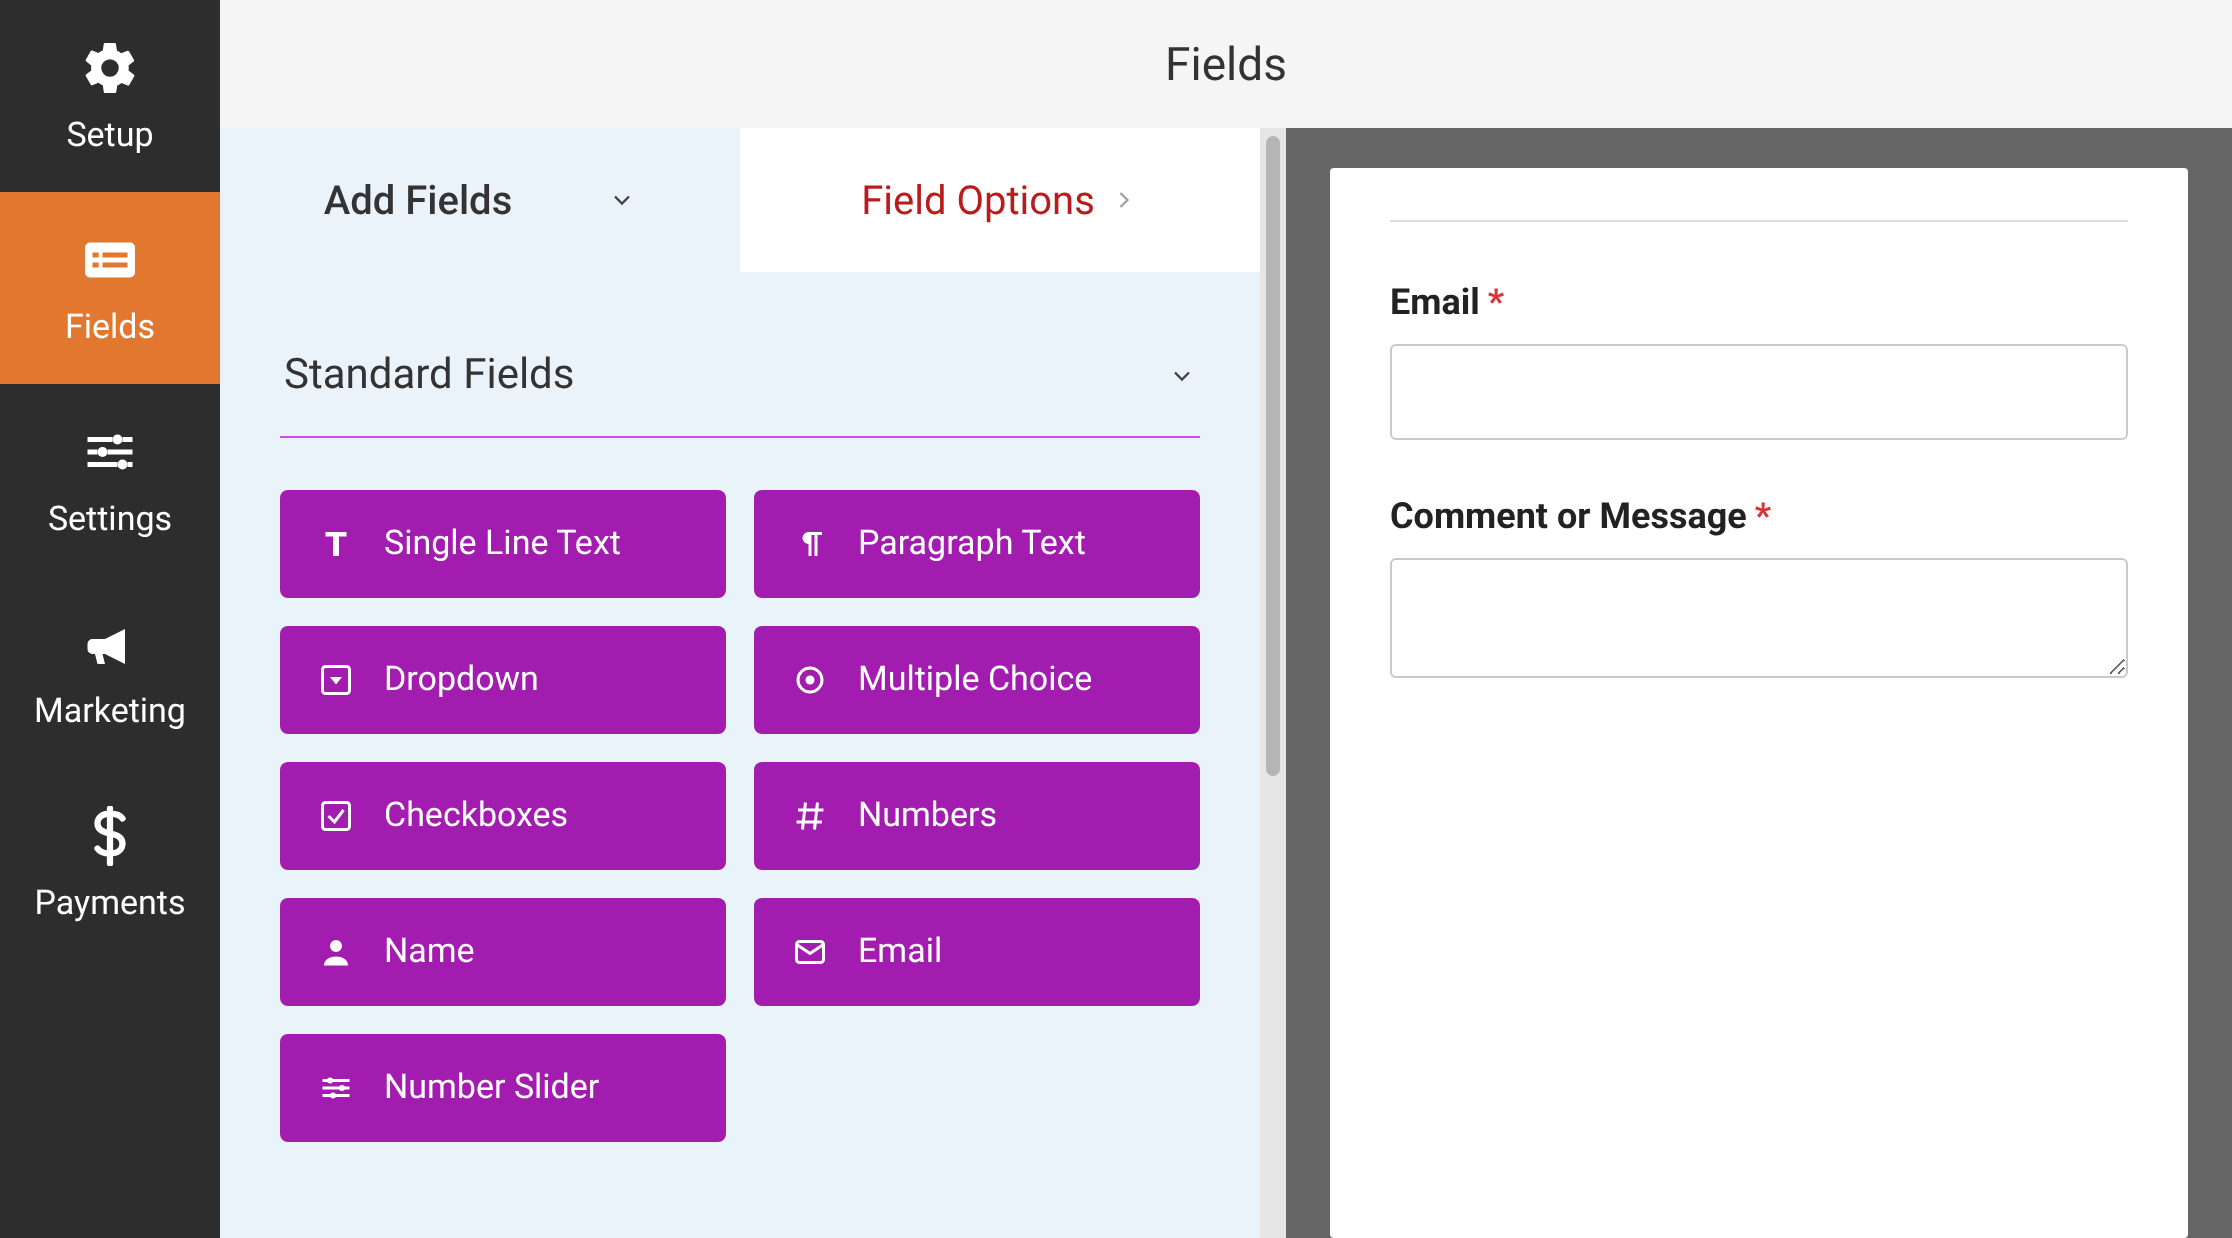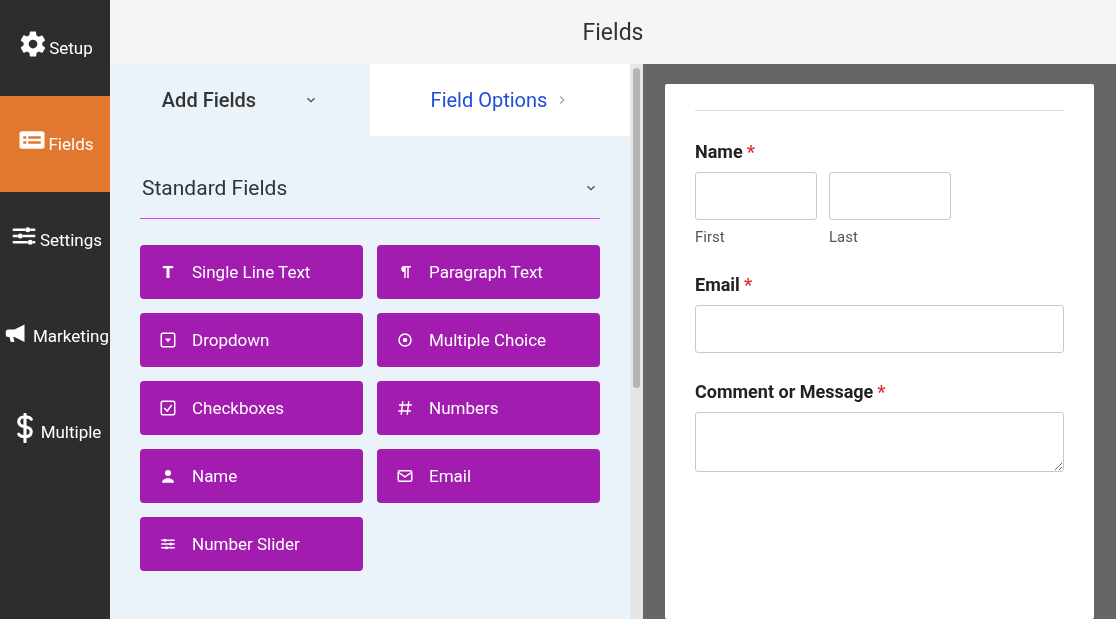--- a/index.html
+++ b/index.html
@@ -1,37 +1,37 @@
 <!DOCTYPE html>
 <html><head>
 <meta charset="utf-8">
 <style>
   * { box-sizing: border-box; margin: 0; padding: 0; }
   html, body { width: 1116px; height: 619px; font-family: -apple-system, BlinkMacSystemFont, "Segoe UI", Roboto, Helvetica, Arial, sans-serif; overflow: hidden; background:#fff; }
   .app { display: flex; width: 100%; height: 100%; }
 
   
   .sidebar { width: 110px; background: #2d2d2d; display: flex; flex-direction: column; }
-  .side-item { display: flex; flex-direction: row; align-items: center; justify-content: center; height: 96px; color: #fff; font-size: 17px; cursor: pointer; }
+  .side-item { display: flex; flex-direction: column; align-items: center; justify-content: center; height: 96px; color: #fff; font-size: 17px; cursor: pointer; }
   .side-item.active { background: #e27730; }
   .side-icon { width: 32px; height: 32px; margin-bottom: 8px; display:flex; align-items:center; justify-content:center; color:#fff; }
   .side-icon svg { width: 30px; height: 30px; fill: #fff; }
 
   
   .main { flex: 1; display: flex; flex-direction: column; background: #f5f5f5; }
   .topbar { height: 64px; display: flex; align-items: center; justify-content: center; font-size: 23px; color: #333; }
 
   .workspace { flex: 1; display: flex; overflow: hidden; position: relative; }
 
   
   .fields-panel { width: 520px; background: #eaf3fa; display: flex; flex-direction: column; }
   .tabs { display: flex; height: 72px; }
   .tab { flex: 1; display: flex; align-items: center; justify-content: center; font-size: 20px; cursor: pointer; gap: 8px; }
   .tab.add { background: #eaf3fa; color: #333; font-weight: 500; gap: 48px; }
-  .tab.opts { background: #ffffff; color: #1d4ed8; }
+  .tab.opts { background: #ffffff; color: #b91c1c; }
   .section { padding: 22px 30px 10px; }
   .section-head { display:flex; align-items:center; justify-content:space-between; padding: 18px 2px; border-bottom: 1px solid #d946ef; cursor:pointer; }
   .section-title { font-size: 21px; color: #333; }
   .grid { display: grid; grid-template-columns: 1fr 1fr; gap: 14px; padding-top: 26px; }
   .field-btn { background: #a21caf; color: #fff; border-radius: 4px; height: 54px; display: flex; align-items: center; padding: 0 18px; gap: 14px; font-size: 17px; cursor: pointer; }
   .field-btn .fi { width: 20px; height: 20px; display:flex; align-items:center; justify-content:center; }
   .field-btn .fi svg { width: 18px; height: 18px; fill: #fff; }
 
   
   .panel-scroll { width: 13px; background: #e6e6e6; position: relative; }
@@ -99,21 +99,21 @@
           </svg>
       </span>
       <span>Marketing</span>
     </div>
     <div class="side-item">
       <span class="side-icon">
         <svg viewBox="0 0 24 24">
             <path d="M12 1v22M17 5c-1-1.5-3-2-5-2-3 0-5 1.5-5 4s2 3.5 5 4 5 1.5 5 4-2 4-5 4c-2 0-4-.5-5-2" fill="none" stroke="#fff" stroke-width="2.5" stroke-linecap="round"></path>
           </svg>
       </span>
-      <span>Multiple</span>
+      <span>Payments</span>
     </div>
   </div>
 
   <div class="main">
     <div class="topbar">
       <span>Fields</span>
     </div>
 
     <div class="workspace">
 
@@ -244,35 +244,20 @@
       </div>
 
       <div class="panel-scroll">
         <div class="thumb"></div>
       </div>
 
       <div class="preview-col">
         <div class="preview-card">
           <hr class="hr">
 
-          <div class="field-block">
-            <div class="flabel">
-              <span>Name</span><span class="req">*</span>
-            </div>
-            <div class="name-row">
-              <div class="col">
-                <input class="txt" type="text" style="">
-                <div class="sublabel">First</div>
-              </div>
-              <div class="col">
-                <input class="txt" type="text" style="">
-                <div class="sublabel">Last</div>
-              </div>
-            </div>
-          </div>
 
           <div class="field-block">
             <div class="flabel">
               <span>Email</span><span class="req">*</span>
             </div>
             <input class="txt email-input" type="text" style="">
           </div>
 
           <div class="field-block">
             <div class="flabel">

